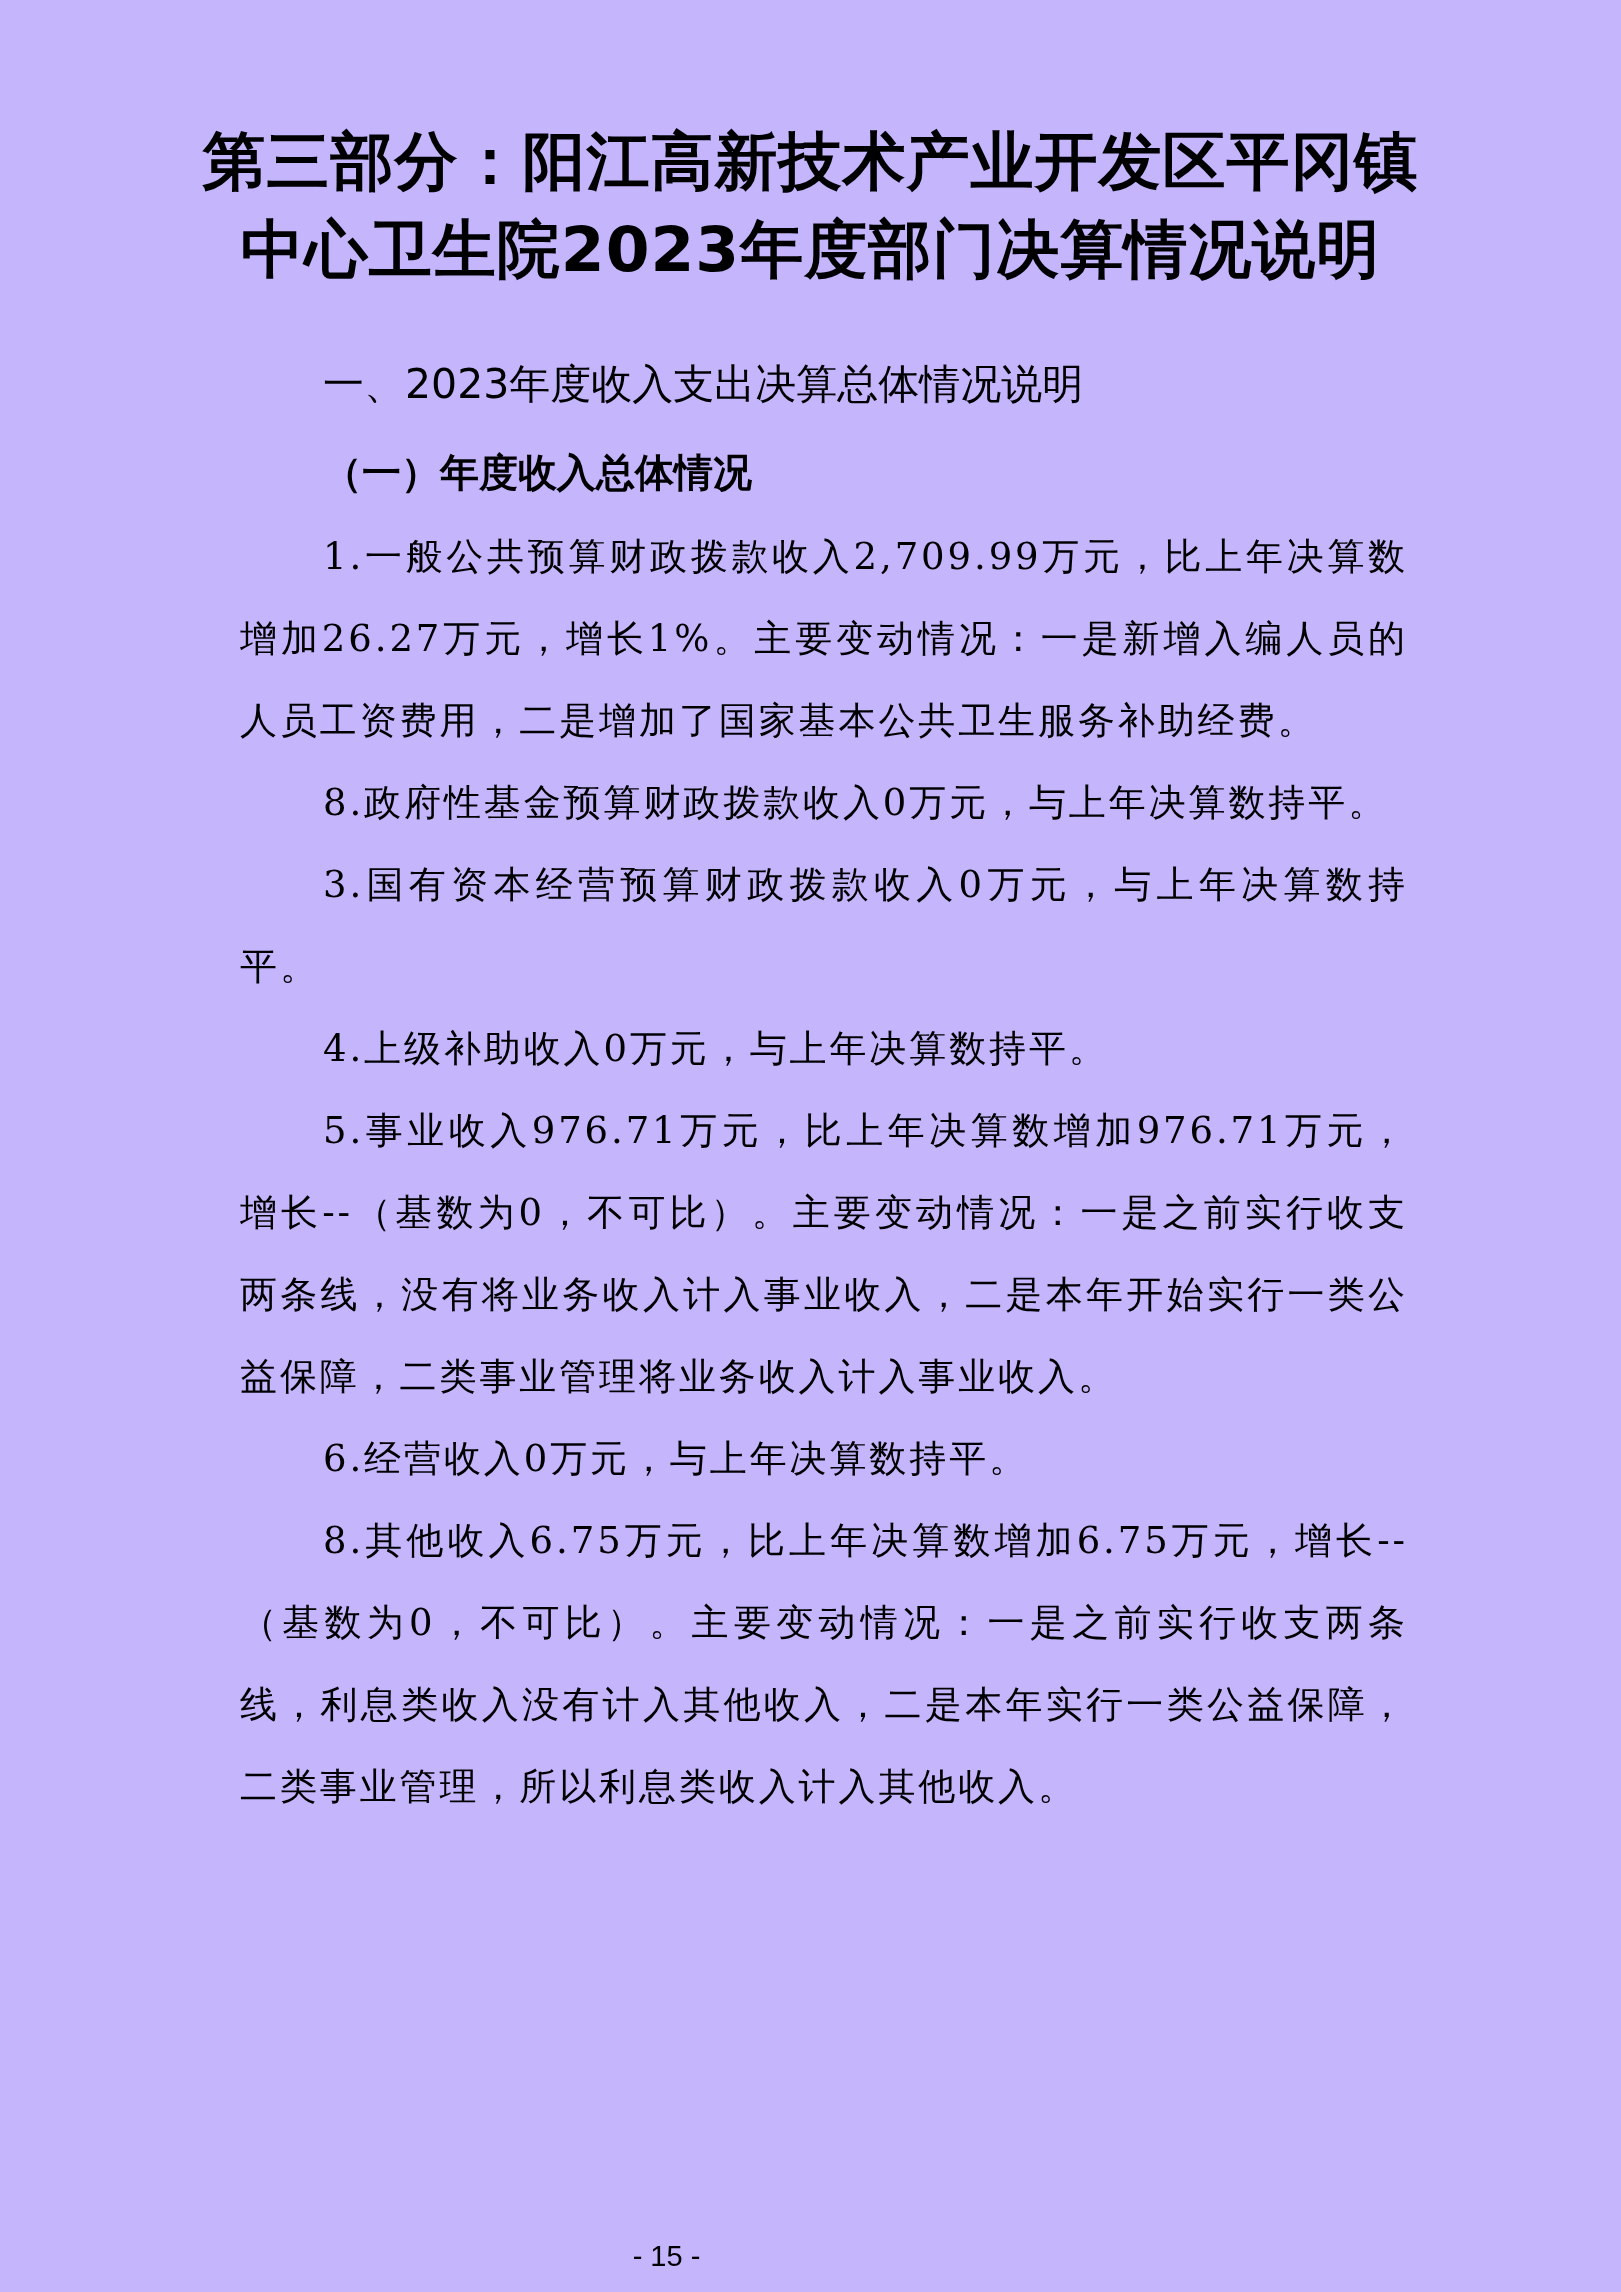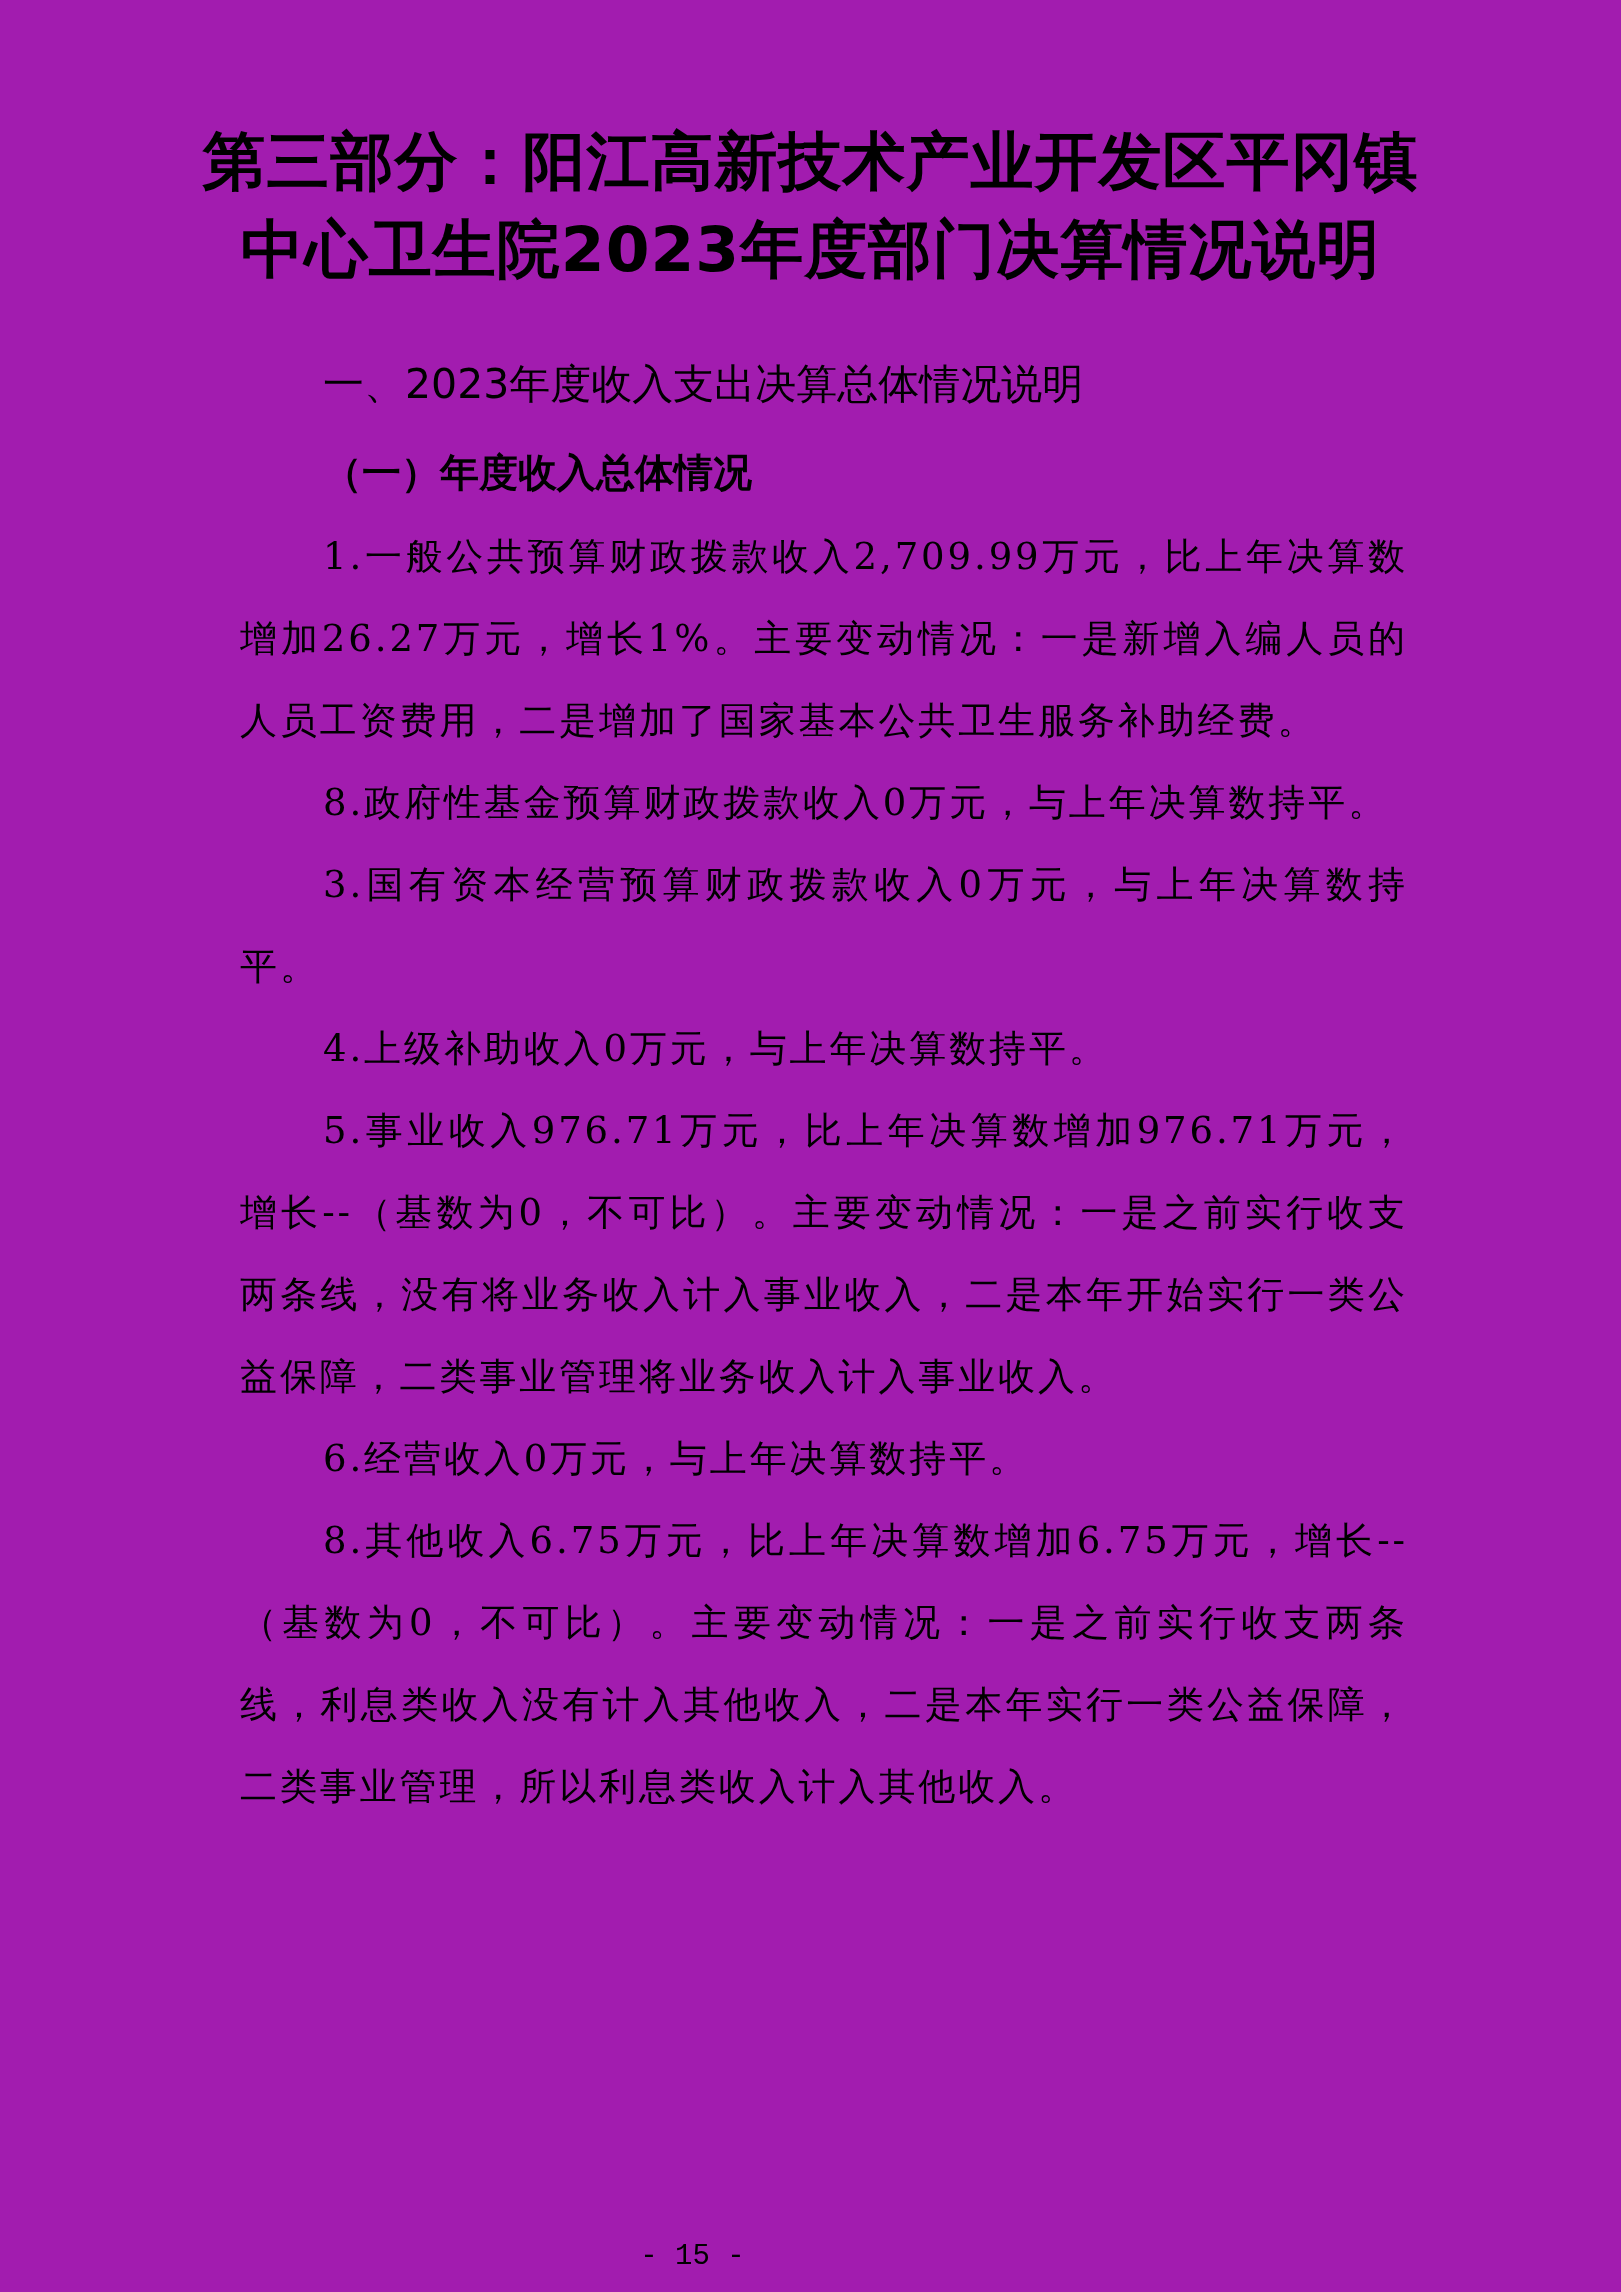--- a/index.html
+++ b/index.html
@@ -1,17 +1,17 @@
 <!DOCTYPE html>
 <html><head>
 <meta charset="utf-8">
 <style>
   html, body { margin: 0; padding: 0; background: #ffffff; }
   body { width: 1621px; height: 2293px; position: relative; overflow: hidden; color: #000; }
-  .page { position: absolute; left: 0; top: 0; width: 1621px; height: 2293px; background: #a21caf; }
+  .page { position: absolute; left: 0; top: 0; width: 1621px; height: 2293px; background: #c4b5fd; }
   .title {
     position: absolute; left: 0; width: 1621px; text-align: center;
     font-family: "DejaVu Sans", "Liberation Sans", sans-serif;
     font-size: 63px; font-weight: bold; line-height: 88px; letter-spacing: 1px;
   }
   .title .l1 { display: block; }
   .title .l2 { display: block; }
   .h1 {
     position: absolute; left: 323px; top: 355px;
     font-family: "DejaVu Sans", "Liberation Sans", sans-serif;
@@ -24,21 +24,21 @@
   }
   .body-text {
     position: absolute; left: 240px; width: 1168px;
     font-family: "DejaVu Serif", "Liberation Serif", serif;
     font-size: 37px; line-height: 82px; text-align: justify; text-align-last: left;
     letter-spacing: 2.9px;
   }
   .para { margin: 0; text-indent: 83px; }
   .page-num {
     position: absolute; left: 0; width: 1333px; top: 2237px; text-align: center;
-    font-family: Liberation Mono, monospace; font-size: 29px; line-height: 39px; padding-left: 26px;
+    font-family: Liberation Sans, sans-serif; font-size: 29px; line-height: 39px;
   }
 </style>
 </head>
 <body>
 
 <div class="page">
 
   <div class="title" style="top:118px;">
     <span class="l1">第三部分：阳江高新技术产业开发区平冈镇</span>
     <span class="l2">中心卫生院2023年度部门决算情况说明</span>

